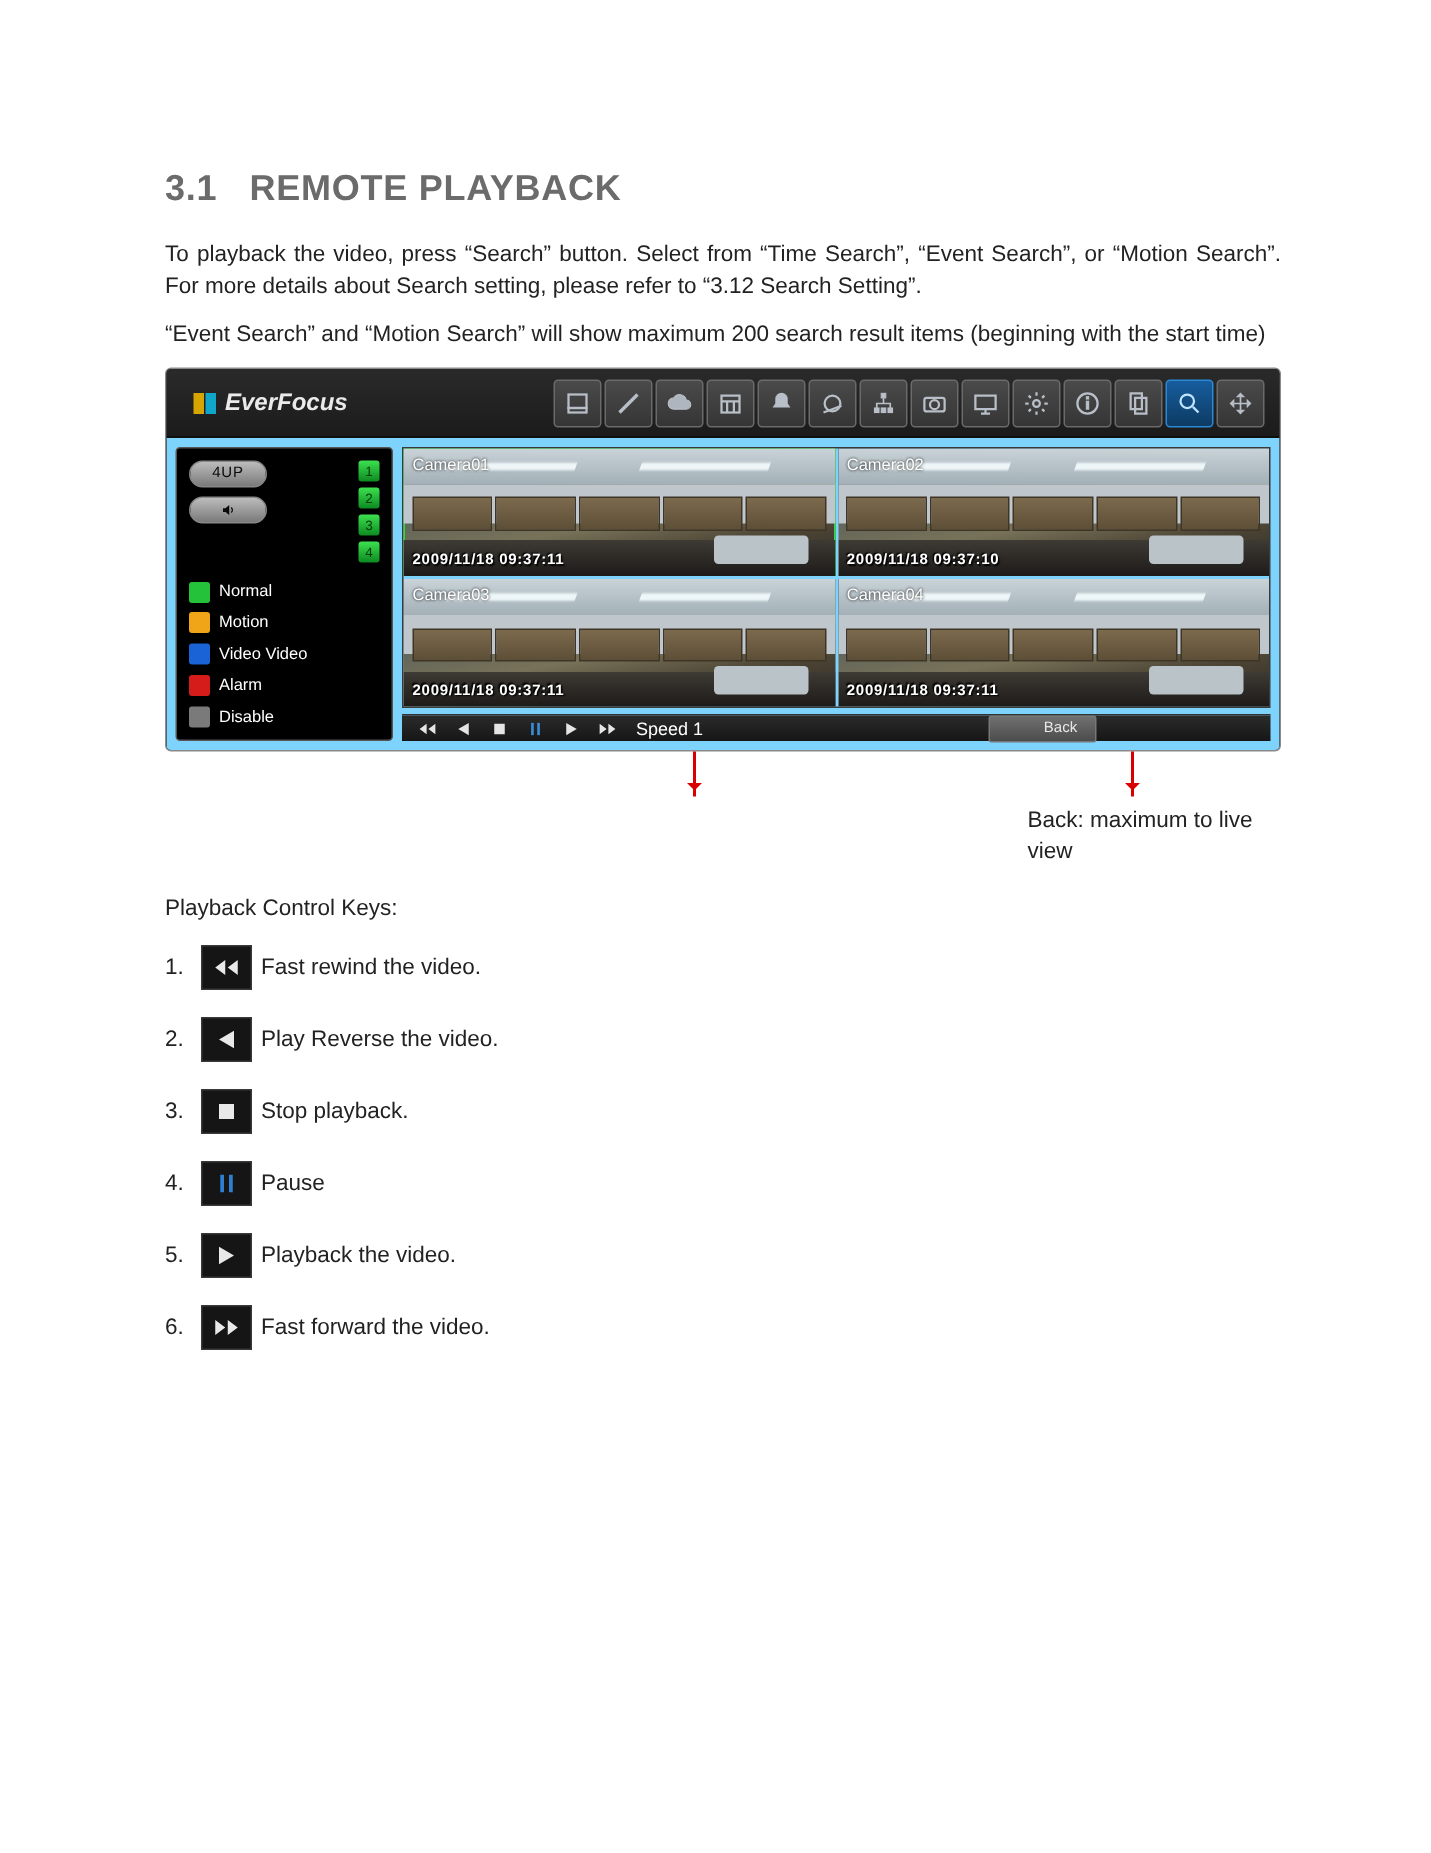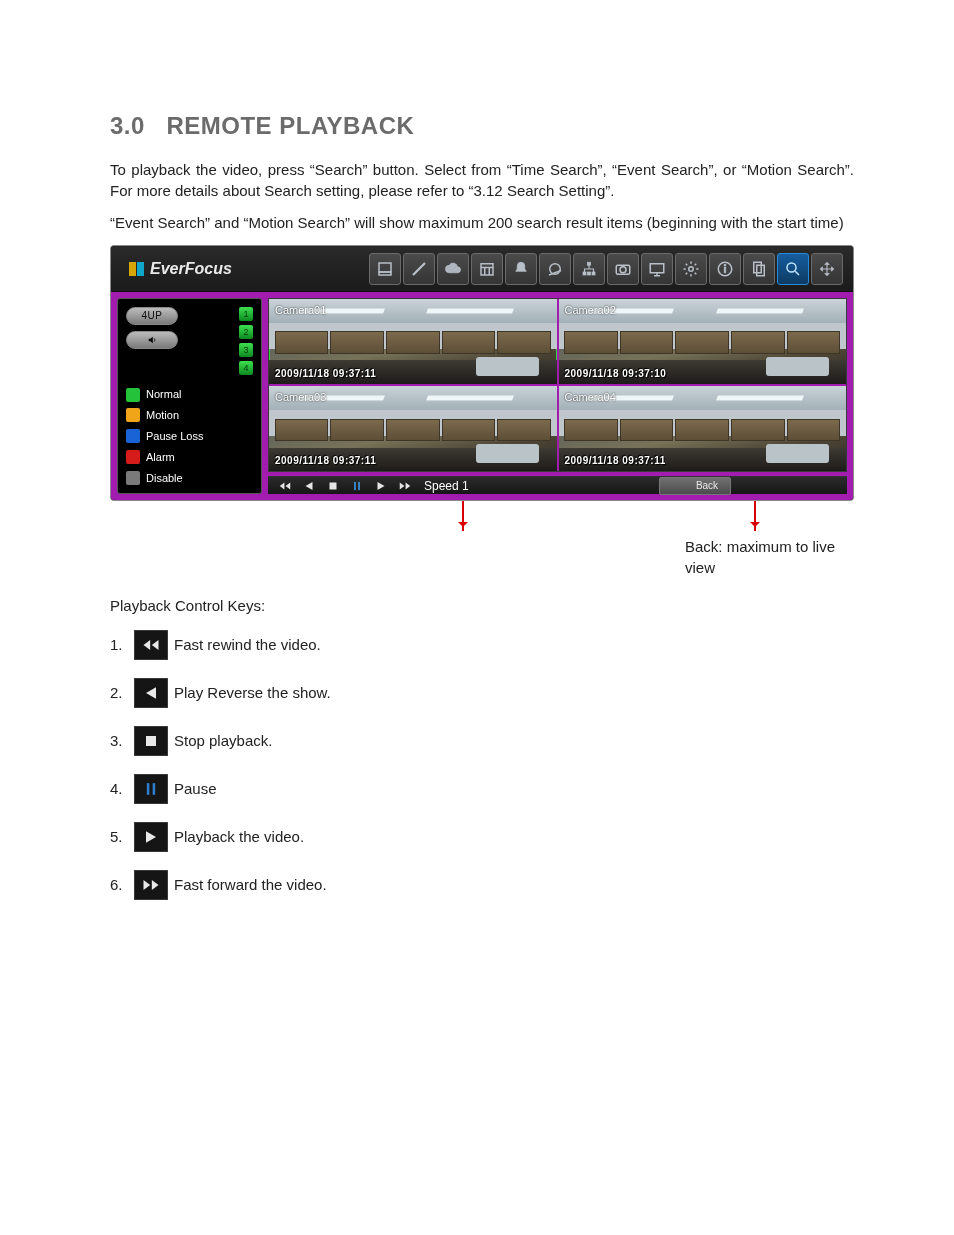--- a/index.html
+++ b/index.html
@@ -13,21 +13,21 @@
   .logo-box { display:flex; align-items:center; gap:6px; padding:4px 8px; }
   .logo-blocks { display:flex; gap:1px; }
   .logo-blocks span { width:7px; height:14px; }
   .logo-blocks .a{background:#d7a500;} .logo-blocks .b{background:#0fa6c9;}
   .brand-text { color:#eaeaea; font-weight:bold; font-size:16px; font-style:italic; }
   .toolbar { display:flex; gap:2px; margin-left:auto; }
   .tb-btn { width:32px; height:32px; border:1px solid #6a6a6a; border-radius:3px; background:linear-gradient(#4a4a4a,#353535); display:flex; align-items:center; justify-content:center; color:#aeb5be; }
   .tb-btn.hot { background:linear-gradient(#175d9e,#0d3b63); border-color:#2b8ad6; }
   .tb-btn svg { width:18px; height:18px; fill:#b8bfc8; stroke:#b8bfc8; }
 
-  .app-body { display:flex; background:#a21caf; padding:6px; gap:6px; }
+  .app-body { display:flex; background:#7dd3fc; padding:6px; gap:6px; }
   .sidebar { width:145px; border:1px solid #555; border-radius:3px; background:#000; padding:8px; display:flex; flex-direction:column; color:#fff; font-size:11px; }
   .side-top { display:flex; justify-content:space-between; }
   .side-btns { display:flex; flex-direction:column; gap:6px; }
   .pill { width:52px; height:18px; border:1px solid #888; border-radius:9px; background:linear-gradient(#bcbcbc,#7a7a7a); color:#0a0a0a; font-size:10px; display:flex; align-items:center; justify-content:center; letter-spacing:.5px; }
   .cam-inds { display:flex; flex-direction:column; gap:4px; }
   .cam-ind { width:14px; height:14px; border-radius:2px; background:linear-gradient(#3de050,#0c8a20); color:#003c08; font-size:9px; display:flex; align-items:center; justify-content:center; }
   .legend { margin-top:auto; display:flex; flex-direction:column; gap:6px; padding-top:12px; }
   .leg-row { display:flex; align-items:center; gap:6px; }
   .leg-sw { width:14px; height:14px; border-radius:2px; }
   .sw-green{background:#24c13a;} .sw-orange{background:#f0a519;} .sw-blue{background:#1963d6;} .sw-red{background:#d61b1b;} .sw-gray{background:#7a7a7a;}
@@ -66,21 +66,21 @@
   .key-list li { display:flex; align-items:center; gap:6px; margin-bottom:18px; font-size:15px; }
   .key-num { width:18px; }
   .key-icon { width:34px; height:30px; background:#151515; border:1px solid #393939; display:flex; align-items:center; justify-content:center; }
   .key-icon svg { width:20px; height:20px; fill:#e9e9e9; }
   .key-icon.pause svg rect { fill:#2e7fd1; }
 </style>
 </head>
 <body>
 
 <h2 class="section-title">
-  <span>3.0</span>
+  <span>3.1</span>
   <span>&nbsp;</span>
   <span>REMOTE PLAYBACK</span>
 </h2>
 
 <p class="body-text">To playback the video, press “Search” button. Select from “Time Search”, “Event Search”, or “Motion Search”.  For more details about Search setting, please refer to “3.12 Search Setting”.</p>
 <p class="body-text">“Event Search” and “Motion Search” will show maximum 200 search result items (beginning with the start time)</p>
 
 <div class="app-frame">
   <div class="app-titlebar">
     <div class="logo-box">
@@ -204,21 +204,21 @@
         <div class="leg-row">
             <span class="leg-sw sw-green"></span>
             <span>Normal</span>
           </div>
         <div class="leg-row">
             <span class="leg-sw sw-orange"></span>
             <span>Motion</span>
           </div>
         <div class="leg-row">
             <span class="leg-sw sw-blue"></span>
-            <span>Pause Loss</span>
+            <span>Video Video</span>
           </div>
         <div class="leg-row">
             <span class="leg-sw sw-red"></span>
             <span>Alarm</span>
           </div>
         <div class="leg-row">
             <span class="leg-sw sw-gray"></span>
             <span>Disable</span>
           </div>
       </div>
@@ -366,21 +366,21 @@
       </span>
     <span> Fast rewind the video.</span>
     </li>
   <li>
       <span class="key-num">2.</span>
     <span class="key-icon">
         <svg viewBox="0 0 24 24">
           <path d="M18 5L6 12l12 7z"></path>
         </svg>
       </span>
-    <span> Play Reverse the show.</span>
+    <span> Play Reverse the video.</span>
     </li>
   <li>
       <span class="key-num">3.</span>
     <span class="key-icon">
         <svg viewBox="0 0 24 24">
           <rect x="6" y="6" width="12" height="12"></rect>
         </svg>
       </span>
     <span> Stop playback.</span>
     </li>

